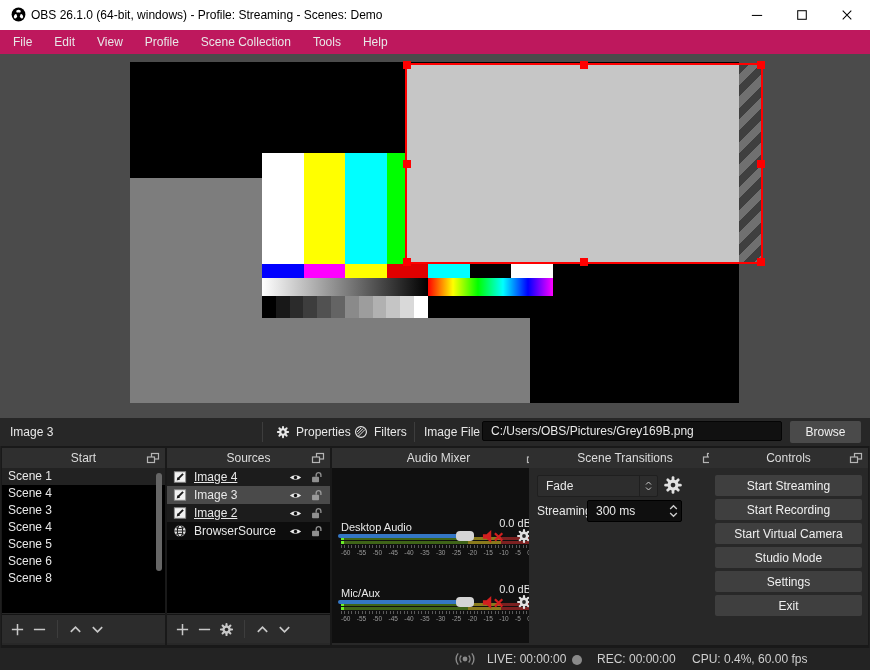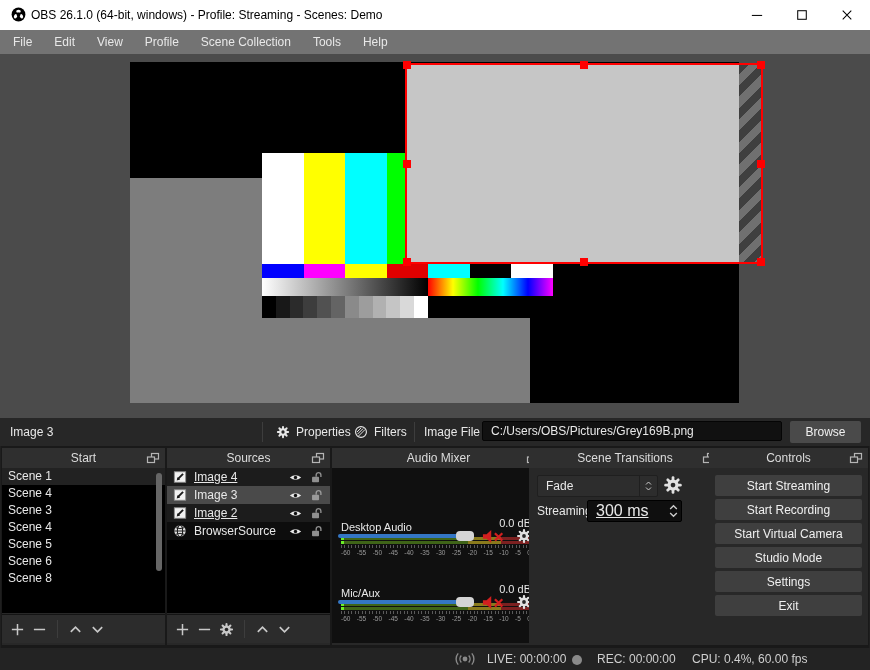--- a/index.html
+++ b/index.html
@@ -9,21 +9,21 @@
   .abs{position:absolute;}
   .ic{display:inline-block;vertical-align:middle;}
 
   
   .titlebar{left:0;top:0;width:870px;height:30px;background:#ffffff;color:#000;}
   .titlebar .logo{left:11px;top:7px;}
   .titlebar .ttl{left:31px;top:8px;font-size:12px;white-space:nowrap;}
   .winbtn{top:7px;width:22px;height:16px;display:flex;align-items:center;justify-content:center;}
 
   
-  .menubar{left:0;top:30px;width:870px;height:24px;background:#737373;display:flex;align-items:center;}
+  .menubar{left:0;top:30px;width:870px;height:24px;background:#be185d;display:flex;align-items:center;}
   .menubar span{font-size:12px;color:#e8e8e8;padding:0 11px;line-height:24px;}
   .menubar span:first-child{margin-left:2px;}
 
   
   .preview{left:0;top:54px;width:870px;height:364px;background:#4b4b4b;}
   .canvas{left:130px;top:8px;width:609px;height:341px;background:#000;}
   .srcgray{left:130px;top:124px;width:400px;height:225px;background:#7d7d7d;}
   .bars{left:262px;top:99px;width:291px;height:165px;}
   .bars .r1{display:flex;height:111px;}
   .bars .r2{display:flex;height:14px;}
@@ -91,21 +91,21 @@
 
   
   .combo{left:8px;top:27px;width:121px;height:22px;background:#2d2d2d;border:1px solid #1f1f1f;
          border-radius:2px;box-sizing:border-box;font-size:12px;display:flex;align-items:center;}
   .combo .val{flex:1;padding-left:8px;}
   .combo .arr{width:17px;height:100%;border-left:1px solid #1f1f1f;display:flex;flex-direction:column;
               align-items:center;justify-content:center;color:#ccc;}
   .tgear{left:134px;top:27px;color:#e0e0e0;}
   .durlbl{left:8px;top:52px;height:22px;line-height:22px;font-size:12px;}
   .spin{left:58px;top:52px;width:95px;height:22px;background:#0f0f0f;border:1px solid #000;
-        border-radius:2px;box-sizing:border-box;font-size:16px;display:flex;align-items:center;text-decoration:underline;}
+        border-radius:2px;box-sizing:border-box;font-size:12px;display:flex;align-items:center;}
   .spin .val{flex:1;padding-left:8px;}
   .spin .arrs{width:15px;display:flex;flex-direction:column;align-items:center;color:#ccc;}
 
   
   .cbtn{position:absolute;left:6px;width:147px;height:21px;background:#3f3f3f;border-radius:2px;
         font-size:12px;color:#f0f0f0;display:flex;align-items:center;justify-content:center;}
 
   
   .statusbar{left:0;top:648px;width:870px;height:22px;background:#232323;font-size:12px;color:#cfcfcf;}
   .statusbar .s{position:absolute;top:4px;white-space:nowrap;}

